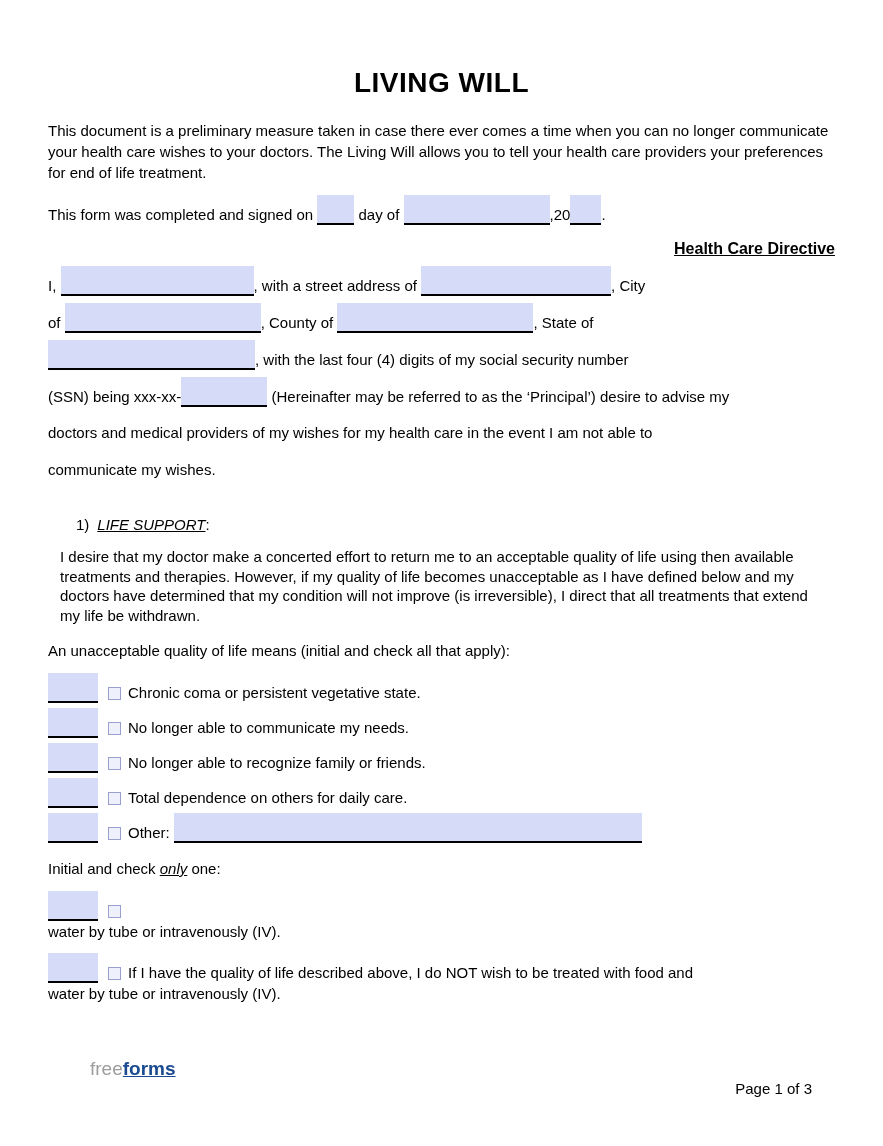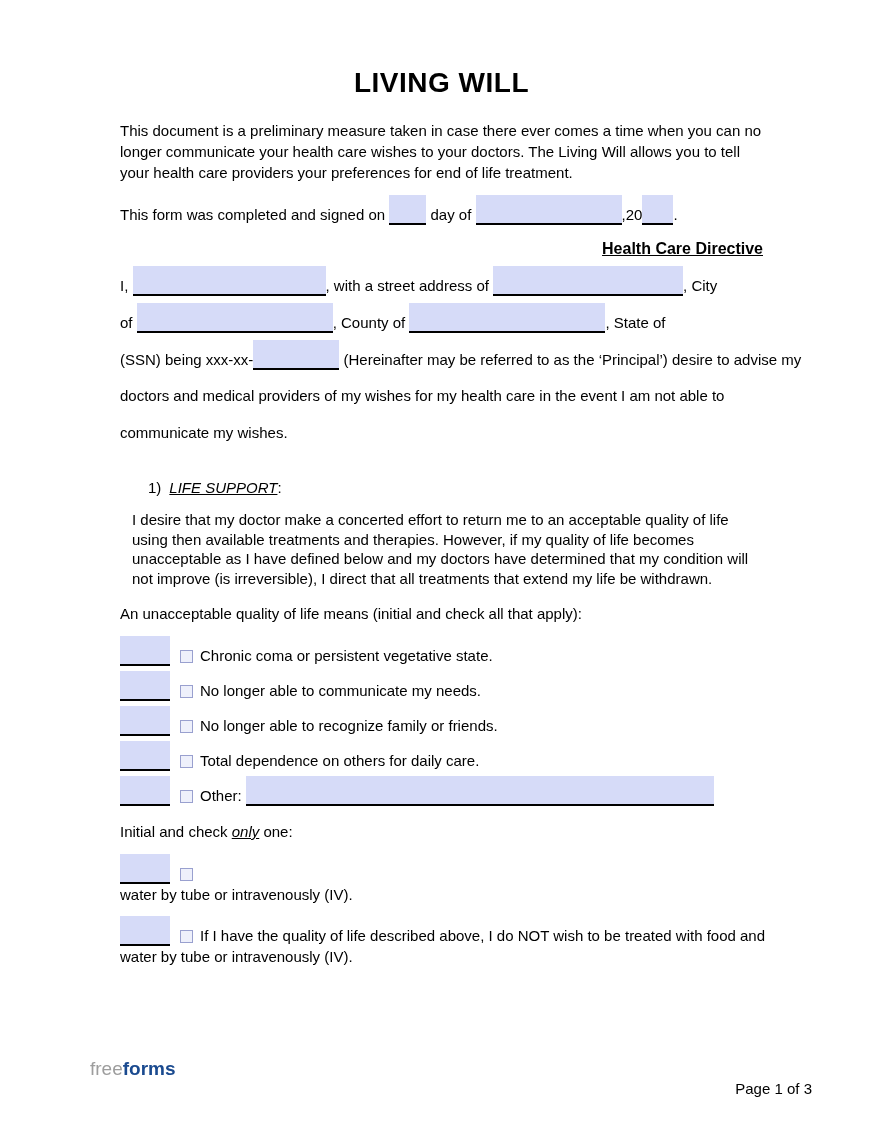--- a/index.html
+++ b/index.html
@@ -1,19 +1,19 @@
 <!DOCTYPE html>
 <html style="--field-bg: #d6dbf8; --cb-border: #99a0cf; --cb-fill: #eef0fb; --logo-free: #9d9d9d; --logo-forms: #1a4a8f;"><head>
 <meta charset="utf-8">
 <style>
   html,body { margin:0; padding:0; background:#ffffff; }
   .page {
     position:relative; width:883px; height:1146px; background:#ffffff;
     font-family:"Liberation Sans","DejaVu Sans",sans-serif; font-size:15px; color:#000;
-    box-sizing:border-box; padding:0 120px; overflow:hidden;
+    box-sizing:border-box; padding:0 48px; overflow:hidden;
   }
   .title { margin:66px 0 0 0; text-align:center; font-size:28px; font-weight:bold; line-height:34px; letter-spacing:0.5px; }
   .intro { margin:20px 0 0 0; line-height:21px; }
   .signed { margin:12px 0 0 0; height:32px; line-height:32px; white-space:nowrap; }
   .hcd { margin:10px 0 0 0; text-align:right; font-size:16px; font-weight:bold; text-decoration:underline; line-height:24px; }
   .dlines { margin-top:5px; }
   .form-line { height:37px; line-height:37px; white-space:nowrap; }
   .field {
     display:inline-block; height:28px; background:var(--field-bg,#d6dbf8);
     border-bottom:2px solid #000; vertical-align:-5px;
@@ -27,39 +27,40 @@
   .ls-head { margin:26px 0 0 28px; line-height:21px; }
   .ls-title { font-style:italic; text-decoration:underline; margin-left:8px; }
   .ls-body { margin:12px; line-height:19.5px; }
   .prompt { margin:15px 0 0 0; line-height:21px; }
   .emph { font-style:italic; text-decoration:underline; }
   .clist { margin-top:12px; }
   .check-item { margin:0 0 5px 0; line-height:21px; white-space:nowrap; }
   .exclusive .check-item { margin-bottom:11px; }
   .footer-logo { position:absolute; left:90px; top:1058px; font-size:19px; line-height:22px; }
   .logo-free { color:var(--logo-free,#9d9d9d); }
-  .logo-forms { color:var(--logo-forms,#1a4a8f); font-weight:bold; }
+  .logo-forms { color:var(--logo-forms,#1a4a8f); font-weight:bold;text-decoration:underline; }
   .page-num { position:absolute; right:71px; top:1080px; font-size:15px; }
 </style>
 </head>
 <body>
 
 <div class="page">
 
   <h1 class="title">LIVING WILL</h1>
 
   <p class="intro">This document is a preliminary measure taken in case there ever comes a time when you can no longer communicate your health care wishes to your doctors. The Living Will allows you to tell your health care providers your preferences for end of life treatment.</p>
 
   <div class="signed"><span>This form was completed and signed on </span><span class="field" style="width: 37px;"></span><span> day of </span><span class="field" style="width: 146px;"></span><span>,20</span><span class="field" style="width: 31px;"></span><span>.</span></div>
 
   <h2 class="hcd">Health Care Directive</h2>
 
   <div class="dlines">
       <div class="form-line"><span>I, </span><span class="field" style="width: 193px;"></span><span>, with a street address of </span><span class="field" style="width: 190px;"></span><span>, City</span></div>
       <div class="form-line"><span>of </span><span class="field" style="width: 196px;"></span><span>, County of </span><span class="field" style="width: 196px;"></span><span>, State of</span></div>
+      <div class="form-line"><span class="field" style="width: 207px;"></span><span>, with the last four (4) digits of my social security number</span></div>
       <div class="form-line"><span>(SSN) being xxx-xx-</span><span class="field" style="width: 86px;"></span><span> (Hereinafter may be referred to as the ‘Principal’) desire to advise my</span></div>
       <div class="form-line"><span>doctors and medical providers of my wishes for my health care in the event I am not able to</span></div>
       <div class="form-line"><span>communicate my wishes.</span></div>
     </div>
 
   <div class="ls-head">
     <span>1)</span><span class="ls-title">LIFE SUPPORT</span><span>:</span>
   </div>
 
   <p class="ls-body">I desire that my doctor make a concerted effort to return me to an acceptable quality of life using then available treatments and therapies. However, if my quality of life becomes unacceptable as I have defined below and my doctors have determined that my condition will not improve (is irreversible), I direct that all treatments that extend my life be withdrawn.</p>

